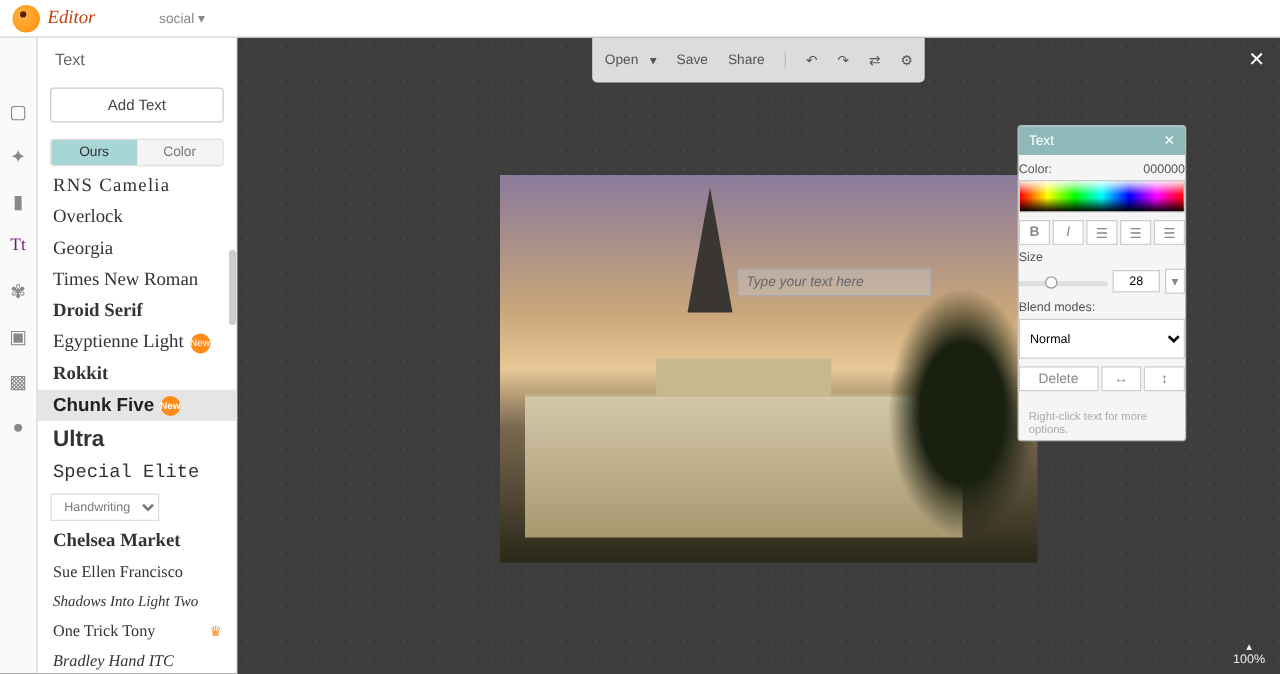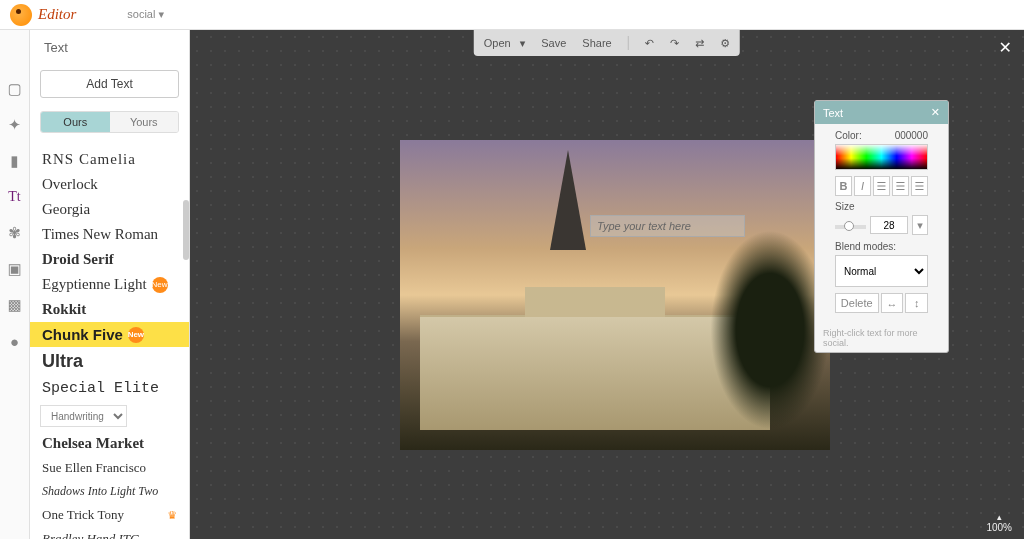--- a/index.html
+++ b/index.html
@@ -9,44 +9,44 @@
 .logo-icon{width:22px;height:22px;background:radial-gradient(circle at 40% 40%,#ffb347,#ff8c00);border-radius:50%;position:relative}
 .logo-icon::after{content:"";position:absolute;left:25%;top:25%;width:5px;height:5px;background:#552200;border-radius:50%}
 .logo-text{font-family:Georgia,serif;font-style:italic;color:#c2410c;font-size:15px}
 .social{margin-left:auto;margin-right:850px;font-size:11px;color:#888;cursor:pointer}
 .left-rail{position:absolute;left:0;top:30px;bottom:0;width:30px;background:#fafafa;border-right:1px solid #e0e0e0;display:flex;flex-direction:column;align-items:center;padding-top:50px;gap:18px}
 .rail-icon{width:18px;height:18px;display:flex;align-items:center;justify-content:center;color:#888;cursor:pointer;font-size:15px}
 .rail-icon.active{color:#701a75}
 .side-panel{position:absolute;left:30px;top:30px;bottom:0;width:160px;background:#fff;border-right:1px solid #ddd;display:flex;flex-direction:column}
 .side-title{font-size:13px;color:#666;padding:10px 14px}
 .add-btn{margin:5px 10px;height:28px;border:1px solid #ccc;background:#fff;border-radius:3px;font-size:12px;color:#444;cursor:pointer}
-.tabs{display:flex;margin:8px 10px 10px 10px;border:1px solid #ddd;border-radius:3px;overflow:hidden;font-size:11px}
+.tabs{display:flex;margin:8px 10px 0 10px;border:1px solid #ddd;border-radius:3px;overflow:hidden;font-size:11px}
 .tab{flex:1;text-align:center;padding:4px 0;background:#f4f4f4;color:#777;cursor:pointer}
 .tab.active{background:#a8d5d5;color:#333}
 .font-list{flex:1;overflow-y:auto;padding:4px 0}
 .font-item{padding:4px 12px;font-size:15px;color:#333;cursor:pointer;display:flex;align-items:center;gap:5px;white-space:nowrap}
-.font-item.selected{background:#fde047;color:#222;font-weight:bold}
+.font-item.selected{background:#e5e5e5;color:#222;font-weight:bold}
 .new-badge{background:#ff8c1a;color:#fff;font-size:8px;border-radius:50%;width:16px;height:16px;display:inline-flex;align-items:center;justify-content:center}
 .crown{color:#ff8c1a;margin-left:auto;font-size:11px}
 .cat-select{margin:4px 10px;height:22px;border:1px solid #ddd;font-size:10px;color:#777;padding:0 6px;background:#fff}
 .scroll-thumb{position:absolute;right:0;top:170px;width:6px;height:60px;background:#ccc;border-radius:3px}
 .canvas-area{position:absolute;left:190px;right:0;top:30px;bottom:0;background:#3d3d3d;background-image:radial-gradient(circle,#4a4a4a 1px,transparent 1px);background-size:14px 14px}
-.toolbar{position:absolute;top:0;left:50%;transform:translateX(-50%);height:26px;background:#dcdcdc;border-radius:0 0 4px 4px;display:flex;align-items:center;padding:0 10px;gap:16px;font-size:11px;color:#555}
+.toolbar{position:absolute;top:0;left:50%;transform:translateX(-50%);height:36px;background:#dcdcdc;border-radius:0 0 4px 4px;display:flex;align-items:center;padding:0 10px;gap:16px;font-size:11px;color:#555}
 .toolbar span{cursor:pointer;display:flex;align-items:center;gap:3px}
 .tb-sep{width:1px;height:14px;background:#bbb}
 .close-x{position:absolute;top:8px;right:12px;color:#fff;font-size:16px;cursor:pointer}
 .image-stage{position:absolute;left:210px;top:110px;width:430px;height:310px;background:linear-gradient(to bottom,#8a7a9a 0%,#c9a67a 35%,#e8c896 50%,#7a6850 65%,#2a2818 100%);overflow:hidden}
 .spire{position:absolute;left:150px;top:10px;width:0;height:0;border-left:18px solid transparent;border-right:18px solid transparent;border-bottom:100px solid #3a3632}
 .building{position:absolute;left:20px;top:175px;right:60px;height:115px;background:linear-gradient(to bottom,#d4c8a8,#a89870);border-top:2px solid #c0b088}
 .building::before{content:"";position:absolute;left:30%;top:-30px;width:40%;height:30px;background:#c8b890}
 .trees{position:absolute;right:0;top:90px;width:120px;height:200px;background:radial-gradient(ellipse at center,#1a2010 40%,transparent 70%)}
 .text-box{position:absolute;left:190px;top:75px;width:155px;height:22px;border:1px solid #aaa;background:rgba(200,200,200,0.45);display:flex;align-items:center;padding:0 6px;font-size:11px;font-style:italic;color:#666}
 .text-panel{position:absolute;top:70px;right:75px;width:135px;background:#f5f5f5;border:1px solid #bbb;border-radius:3px;font-size:10px;color:#555}
 .tp-head{background:#8fb8b8;color:#fff;padding:5px 8px;display:flex;justify-content:space-between;align-items:center;font-size:11px}
-.tp-body{padding:6px 20px}
+.tp-body{padding:6px 0}
 .tp-row{margin-bottom:6px}
 .tp-label{display:flex;justify-content:space-between;margin-bottom:3px}
 .color-pick{height:26px;background:linear-gradient(to right,red,#ff0,#0f0,#0ff,#00f,#f0f,red);position:relative;border:1px solid #ccc}
 .color-pick::after{content:"";position:absolute;inset:0;background:linear-gradient(to bottom,rgba(255,255,255,0.9),transparent 45%,transparent 55%,rgba(0,0,0,0.95))}
 .slider{width:100%;height:4px;background:#ddd;position:relative;margin-top:4px}
 .slider-thumb{position:absolute;width:10px;height:10px;background:#fff;border:1px solid #999;border-radius:50%;top:-4px}
 .btn-row{display:flex;gap:2px;margin-bottom:5px}
 .fmt-btn{flex:1;height:20px;border:1px solid #ccc;background:#fff;font-size:11px;color:#888;display:flex;align-items:center;justify-content:center;cursor:pointer}
 .size-input{width:38px;height:18px;border:1px solid #ccc;text-align:center;font-size:10px}
 .blend-sel{width:100%;height:32px;border:1px solid #ccc;font-size:10px;padding:0 4px;background:#fff}
@@ -76,21 +76,21 @@
   <div class="rail-icon">▣</div>
   <div class="rail-icon">▩</div>
   <div class="rail-icon">●</div>
 </div>
 
 <div class="side-panel">
   <div class="side-title">Text</div>
   <button class="add-btn">Add Text</button>
   <div class="tabs">
     <div class="tab active">Ours</div>
-    <div class="tab">Yours</div>
+    <div class="tab">Color</div>
   </div>
   <div class="font-list" id="font-list"><div class="font-item" style="font-family:Georgia,serif;letter-spacing:1px">RNS Camelia</div><div class="font-item" style="font-family:Verdana">Overlock</div><div class="font-item" style="font-family:Georgia,serif">Georgia</div><div class="font-item" style="font-family:'Times New Roman',serif">Times New Roman</div><div class="font-item" style="font-family:Georgia,serif;font-weight:bold">Droid Serif</div><div class="font-item" style="font-family:Georgia,serif;font-weight:300">Egyptienne Light<span class="new-badge">New</span></div><div class="font-item" style="font-family:Georgia,serif;font-weight:bold">Rokkit</div><div class="font-item selected" style="font-family:Impact,sans-serif;font-weight:900">Chunk Five<span class="new-badge">New</span></div><div class="font-item" style="font-family:Impact,sans-serif;font-weight:900;font-size:18px">Ultra</div><div class="font-item" style="font-family:'Courier New',monospace">Special Elite</div><select class="cat-select"><option>Handwriting</option></select><div class="font-item" style="font-family:Georgia,serif;font-weight:bold">Chelsea Market</div><div class="font-item" style="font-family:'Comic Sans MS',cursive;font-size:13px">Sue Ellen Francisco</div><div class="font-item" style="font-family:'Comic Sans MS',cursive;font-style:italic;font-size:12px">Shadows Into Light Two</div><div class="font-item" style="font-family:'Brush Script MT',cursive;font-size:13px">One Trick Tony<span class="crown">♛</span></div><div class="font-item" style="font-family:'Comic Sans MS',cursive;font-style:italic;font-size:13px">Bradley Hand ITC</div></div>
   <div class="scroll-thumb"></div>
 </div>
 
 <div class="canvas-area">
   <div class="toolbar">
     <span><span>Open</span>&nbsp;<span>▾</span></span>
     <span>Save</span>
     <span>Share</span>
@@ -148,20 +148,20 @@
             <span>Blend modes:</span>
           </div>
         <select class="blend-sel"><option>Normal</option></select>
       </div>
       <div class="btn-row">
         <div class="fmt-btn" style="flex:2">Delete</div>
         <div class="fmt-btn">↔</div>
         <div class="fmt-btn">↕</div>
       </div>
     </div>
-    <div class="tp-foot">Right-click text for more social.</div>
+    <div class="tp-foot">Right-click text for more options.</div>
   </div>
 
   <div class="zoom">
     <span class="zoom-caret">▴</span>
     <span>100%</span>
   </div>
 </div>
 
 </body></html>

